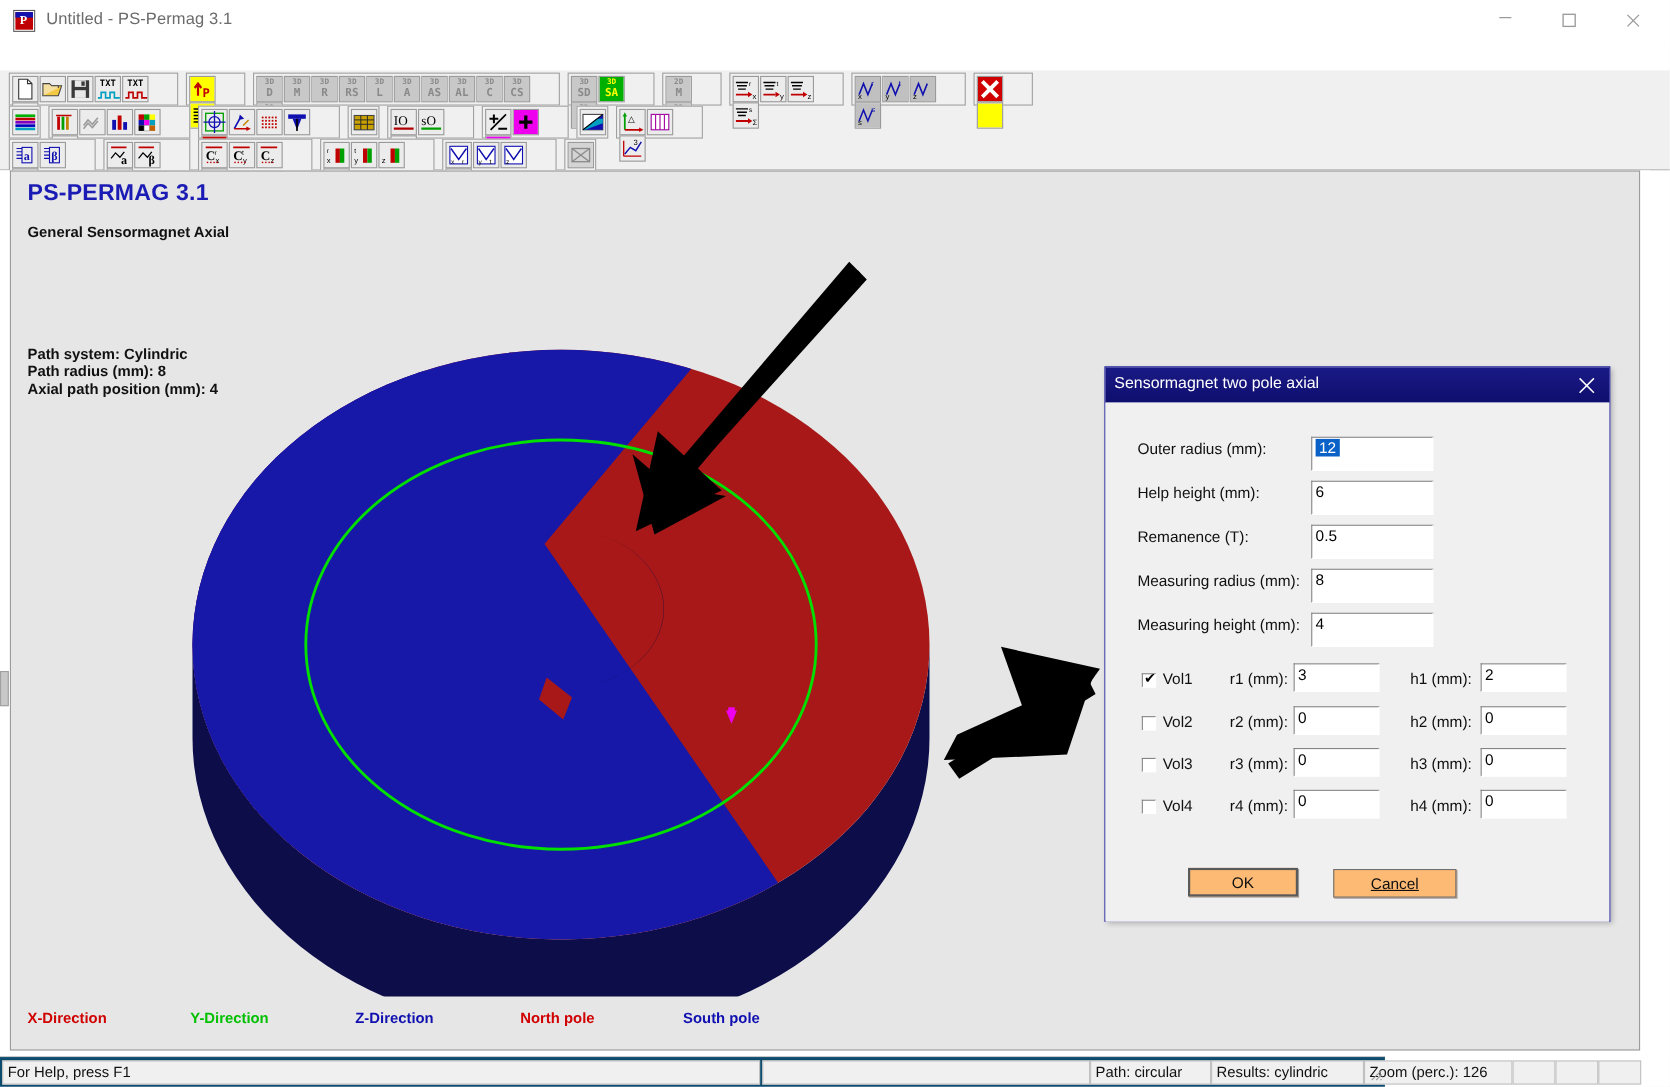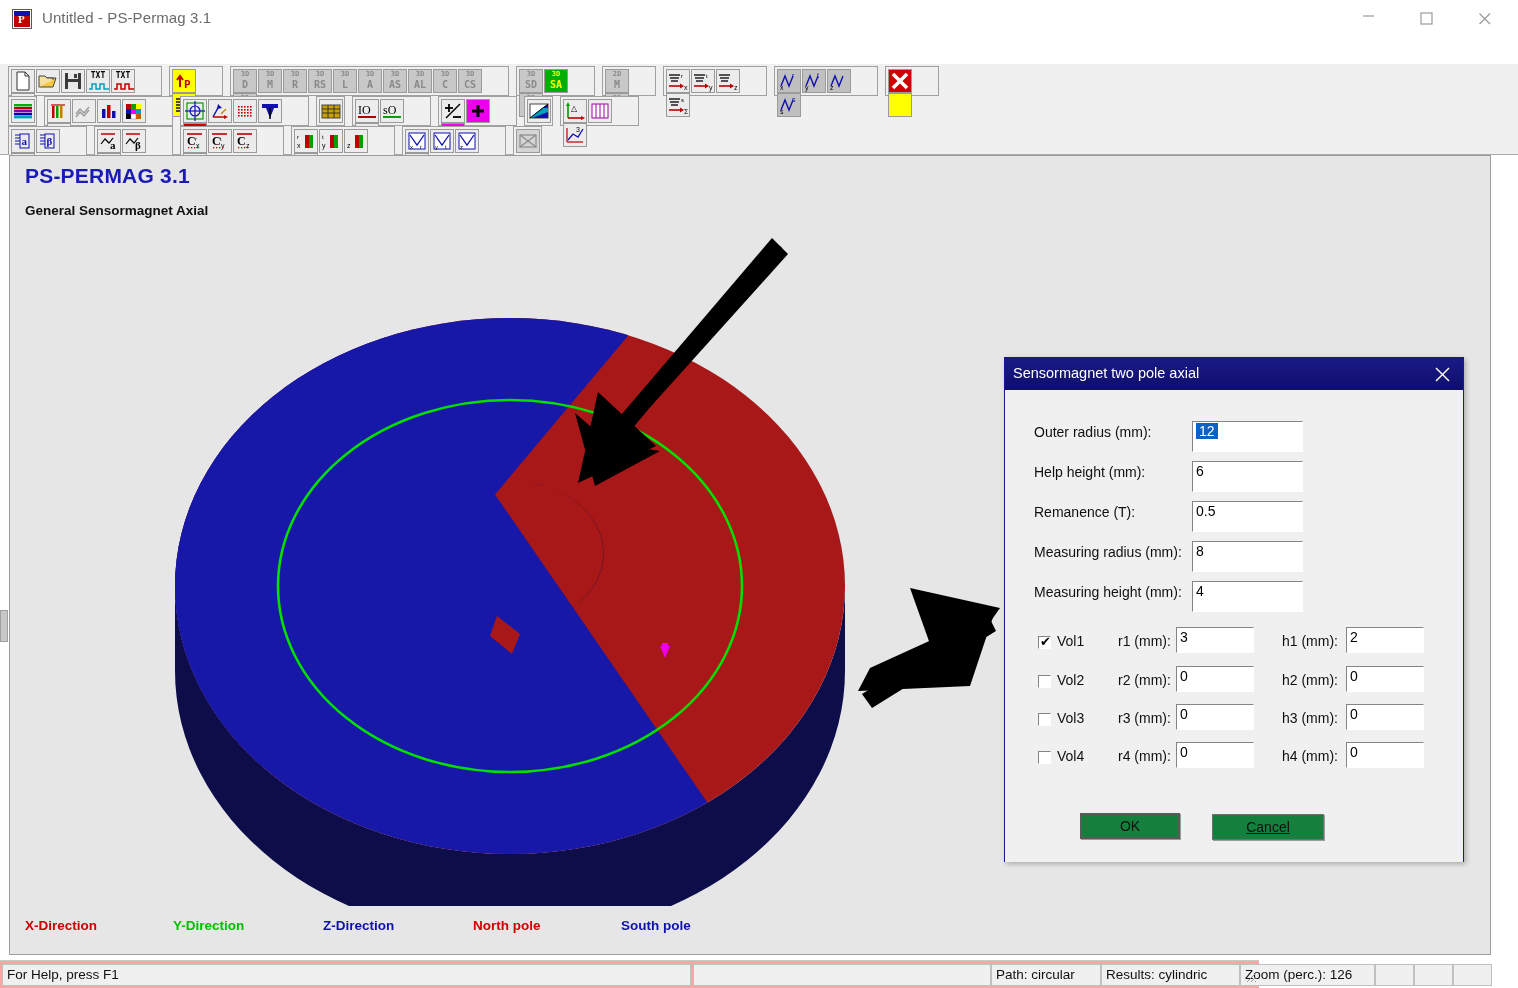--- a/index.html
+++ b/index.html
@@ -69,21 +69,21 @@
   
   .figure{position:absolute;left:150px;top:130px;width:700px;height:620px;}
   .figure svg{display:block;}
 
   
   .annot{position:absolute;left:0;top:0;width:1482px;height:800px;pointer-events:none;}
 
   
   .dialog{position:absolute;left:1004px;top:333px;width:460px;height:505px;
           background:#f0f0f0;border:1px solid #18189a;box-sizing:border-box;
-          box-shadow:2px 2px 5px rgba(0,0,0,0.25);margin-top:24px;}
+          box-shadow:2px 2px 5px rgba(0,0,0,0.25);}
   .dlg-title{position:absolute;left:0;top:0;width:100%;height:32px;
              background:linear-gradient(180deg,#1a1a86 0%,#0e0e6e 100%);}
   .dlg-title-text{position:absolute;left:8px;top:7px;font-size:14.5px;color:#ffffff;}
   .dlg-close{position:absolute;right:4px;top:4px;width:34px;height:24px;cursor:default;}
   .dlg-close svg{position:absolute;left:10px;top:5px;}
   .dlg-body{position:absolute;left:0;top:32px;width:100%;height:472px;background:#f0f0f0;}
 
   .flabel{position:absolute;font-size:14px;color:#101010;white-space:nowrap;text-align:right;}
   .finput{position:absolute;background:#ffffff;border:1px solid #ffffff;
           border-top:1px solid #848484;border-left:1px solid #848484;
@@ -91,27 +91,27 @@
   .finput .val{position:absolute;left:3px;top:1px;font-size:14px;color:#000000;white-space:nowrap;}
   .finput .val.sel{background:#0a61c8;color:#ffffff;padding:0 3px;}
 
   .cb{position:absolute;width:13px;height:13px;background:#ffffff;
       border:1px solid #ffffff;border-top:1px solid #848484;border-left:1px solid #848484;
       box-sizing:border-box;cursor:default;}
   .cb .tick{position:absolute;left:1px;top:-2px;font-size:13px;line-height:13px;color:#000000;
             font-family:"DejaVu Sans",sans-serif;}
   .cblabel{position:absolute;font-size:14px;color:#101010;}
 
-  .dbtn{position:absolute;height:26px;background:#15803d;border:1px solid #707070;
+  .dbtn{position:absolute;height:26px;background:#fdba74;border:1px solid #707070;
         box-sizing:border-box;font-size:14px;color:#101010;text-align:center;line-height:24px;
         cursor:default;box-shadow:1px 1px 0 #9a9a9a;}
   .dbtn.default{border:2px solid #5a5a5a;line-height:22px;}
 
   
-  .statusbar{position:absolute;left:0;top:960px;width:1259px;height:28px;background:#fca5a5;
+  .statusbar{position:absolute;left:0;top:960px;width:1259px;height:28px;background:#0c4a6e;
              border-top:1px solid #c8c8c8;}
   .spane{position:absolute;top:3px;height:22px;background:#f0f0f0;
          border:1px solid #c0c0c0;box-sizing:border-box;font-size:13.5px;color:#101010;
          line-height:20px;padding-left:4px;white-space:nowrap;overflow:hidden;}
   .spane.plain{border:1px solid #c0c0c0;}
   .grip{position:absolute;right:2px;top:8px;width:14px;height:14px;}
 </style>
 </head>
 <body>
 
@@ -581,20 +581,23 @@
 
     <div class="vtrack">
       <div class="vthumb"></div>
     </div>
     <div class="rtrack"></div>
 
     <div class="canvas">
 
       <div class="hdrtitle">PS-PERMAG 3.1</div>
       <div class="subtitle">General Sensormagnet Axial</div>
+      <div class="paramblock" id="pb2">Path system: Cylindric
+Path radius (mm): 8
+Axial path position (mm): 4</div>
 
       <div class="figure">
         <svg width="700" height="620" viewBox="0 0 700 620">
           <defs>
             <clipPath id="discTop">
               <ellipse cx="350" cy="300" rx="335" ry="268"></ellipse>
             </clipPath>
             <clipPath id="bodyClip">
               <path d="M15,300 A335,268 0 0 0 685,300 L685,300 A335,268 0 0 1 15,300 Z"></path>
             </clipPath>

